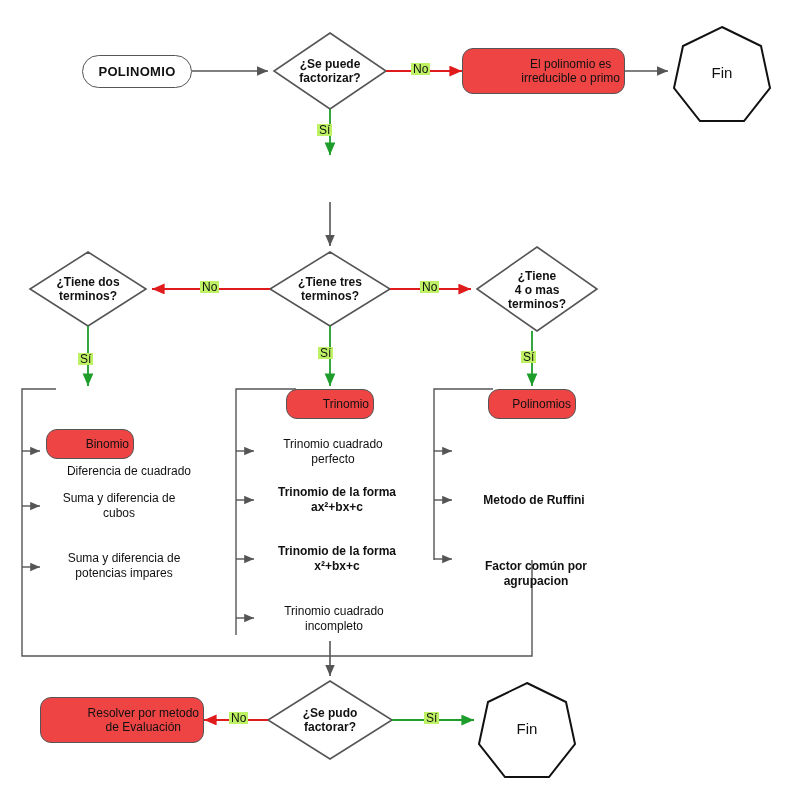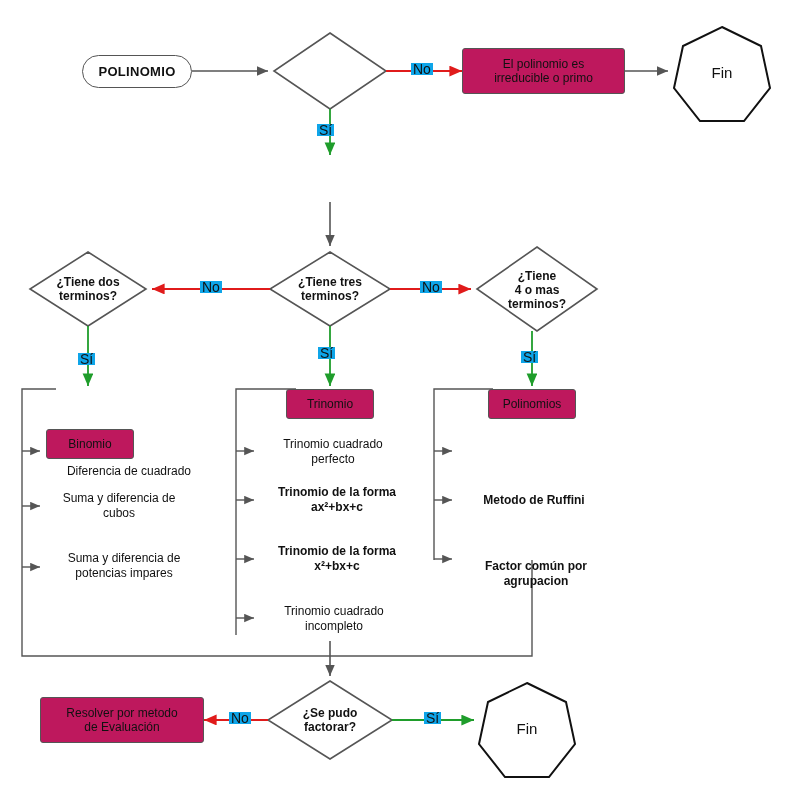--- a/index.html
+++ b/index.html
@@ -42,22 +42,23 @@
   .stadium {
     border: 1.6px solid #555555;
     border-radius: 999px;
     background: #ffffff;
     font-weight: bold;
     font-size: 13px;
     letter-spacing: 0.3px;
   }
   .rect {
     border: 1.6px solid #555555;
-    border-radius: 3px;
-    background: #be185d;
+    border-radius: 11px;
+    background: #ef4444;
+    justify-content: flex-end;
   }
   .hex {
     background: #ffffff;
     border: 1.6px solid #555555;
     font-weight: bold;
     clip-path: polygon(10% 0%, 90% 0%, 100% 50%, 90% 100%, 10% 100%, 0% 50%);
   }
   .hexwrap {
     position: absolute;
   }
@@ -80,23 +81,23 @@
     text-align: center;
     font-weight: bold;
     font-size: 12px;
     line-height: 14px;
     color: #111111;
     white-space: pre-line;
     pointer-events: none;
   }
   .edge-label {
     position: absolute;
-    font-size: 14px;
-    color: #111111;
-    background: #0ea5e9;
+    font-size: 12px;
+    color: #111111;
+    background: #bef264;
     padding: 0 2px;
     line-height: 12px;
     white-space: nowrap;
   }
   .heptagon-label {
     position: absolute;
     font-size: 15px;
     color: #111111;
     display: flex;
     align-items: center;
@@ -174,20 +175,24 @@
 
     <line x1="268" y1="720" x2="204" y2="720" stroke="#e01b1b" stroke-width="1.8" marker-end="url(#arrRed)"></line>
 
     <line x1="392" y1="720" x2="474" y2="720" stroke="#1f9d2b" stroke-width="1.8" marker-end="url(#arrGreen)"></line>
   </svg>
 
   <div class="node stadium" style="left:82px; top:55px; width:110px; height:33px;">
     <span class="txt">POLINOMIO</span>
   </div>
 
+  <div class="diamond-label" style="left:280px; top:54px; width:100px; height:34px;">
+    <span>¿Se puede
+factorizar?</span>
+  </div>
 
   <div class="node rect" style="left:462px; top:48px; width:163px; height:46px;">
     <span class="txt">El polinomio es
 irreducible o primo</span>
   </div>
 
   <div class="heptagon-label" style="left:674px; top:56px; width:96px; height:32px;">
     <span>Fin</span>
   </div>
 

